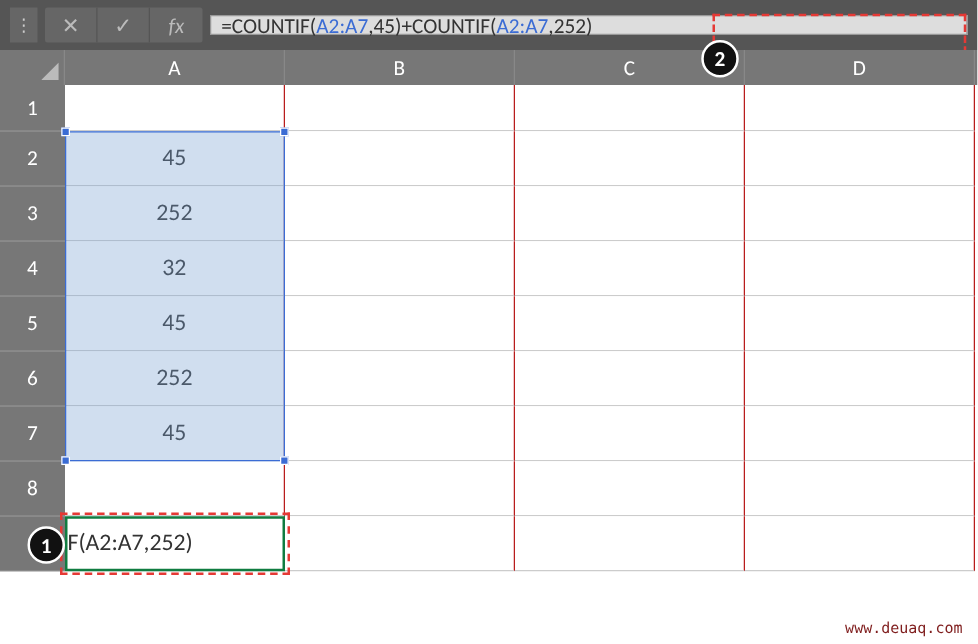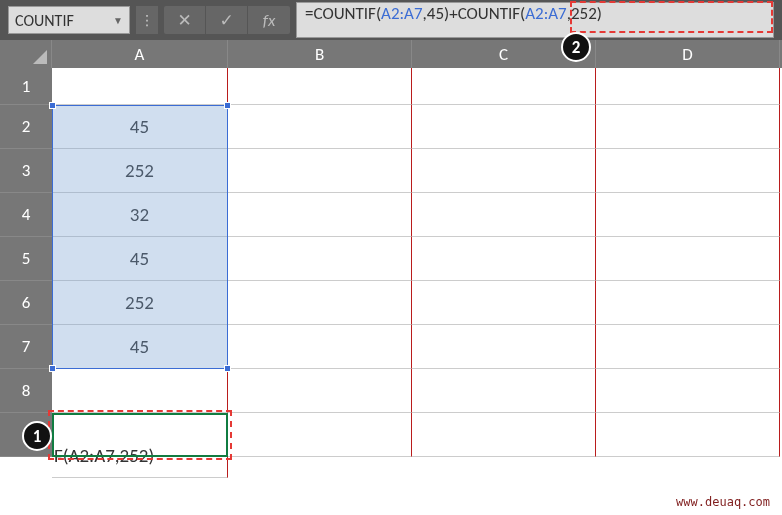--- a/index.html
+++ b/index.html
@@ -53,23 +53,23 @@
     display: flex; align-items: center; justify-content: center;
     color: #bbb;
     font-size: 17px;
     border-right: 1px solid #555;
   }
   .btn:last-child { border-right: none; font-style: italic; }
   .formula-bar {
     flex: 1;
     background: #ddd;
     border: 1px solid #999;
-    height: 36px;
-    display: flex;
-    align-items: flex-start;
+    height: 16px;
+    display: flex;
+    align-items: center;
     padding: 0 8px;
     font-size: 17px;
     color: #333;
     position: relative;
   }
   .formula-text .ref { color: #3b6cd4; }
   .formula-highlight {
     position: absolute;
     right: 0; top: -2px;
     height: 32px;
@@ -158,21 +158,21 @@
   }
   .red-dash {
     position: absolute;
     left: 48px;
     top: 370px;
     width: 184px;
     height: 50px;
     border: 2px dashed #e53935;
     pointer-events: none;
   }
-  .cell.a9 { justify-content: flex-start; padding-left: 2px; margin-top: 21px; }
+  .cell.a9 { justify-content: flex-start; padding-left: 2px; }
   
   .callout {
     position: absolute;
     width: 30px; height: 30px;
     background: #111;
     border: 2px solid #fff;
     border-radius: 50%;
     color: #fff;
     font-size: 17px;
     font-weight: bold;
@@ -188,24 +188,20 @@
     bottom: 6px;
     font-size: 12px;
     color: #7f1d1d;
     font-family: monospace;
   }
 </style>
 </head>
 <body>
 
 <div class="toolbar">
-  <div class="name-box">
-    <span>COUNTIF</span>
-    <span class="name-box-arrow">▼</span>
-  </div>
   <div class="divider-dots">⋮</div>
   <div class="btn-group">
     <div class="btn">
         <span>✕</span>
       </div>
     <div class="btn">
         <span>✓</span>
       </div>
     <div class="btn">
         <span>fx</span>

